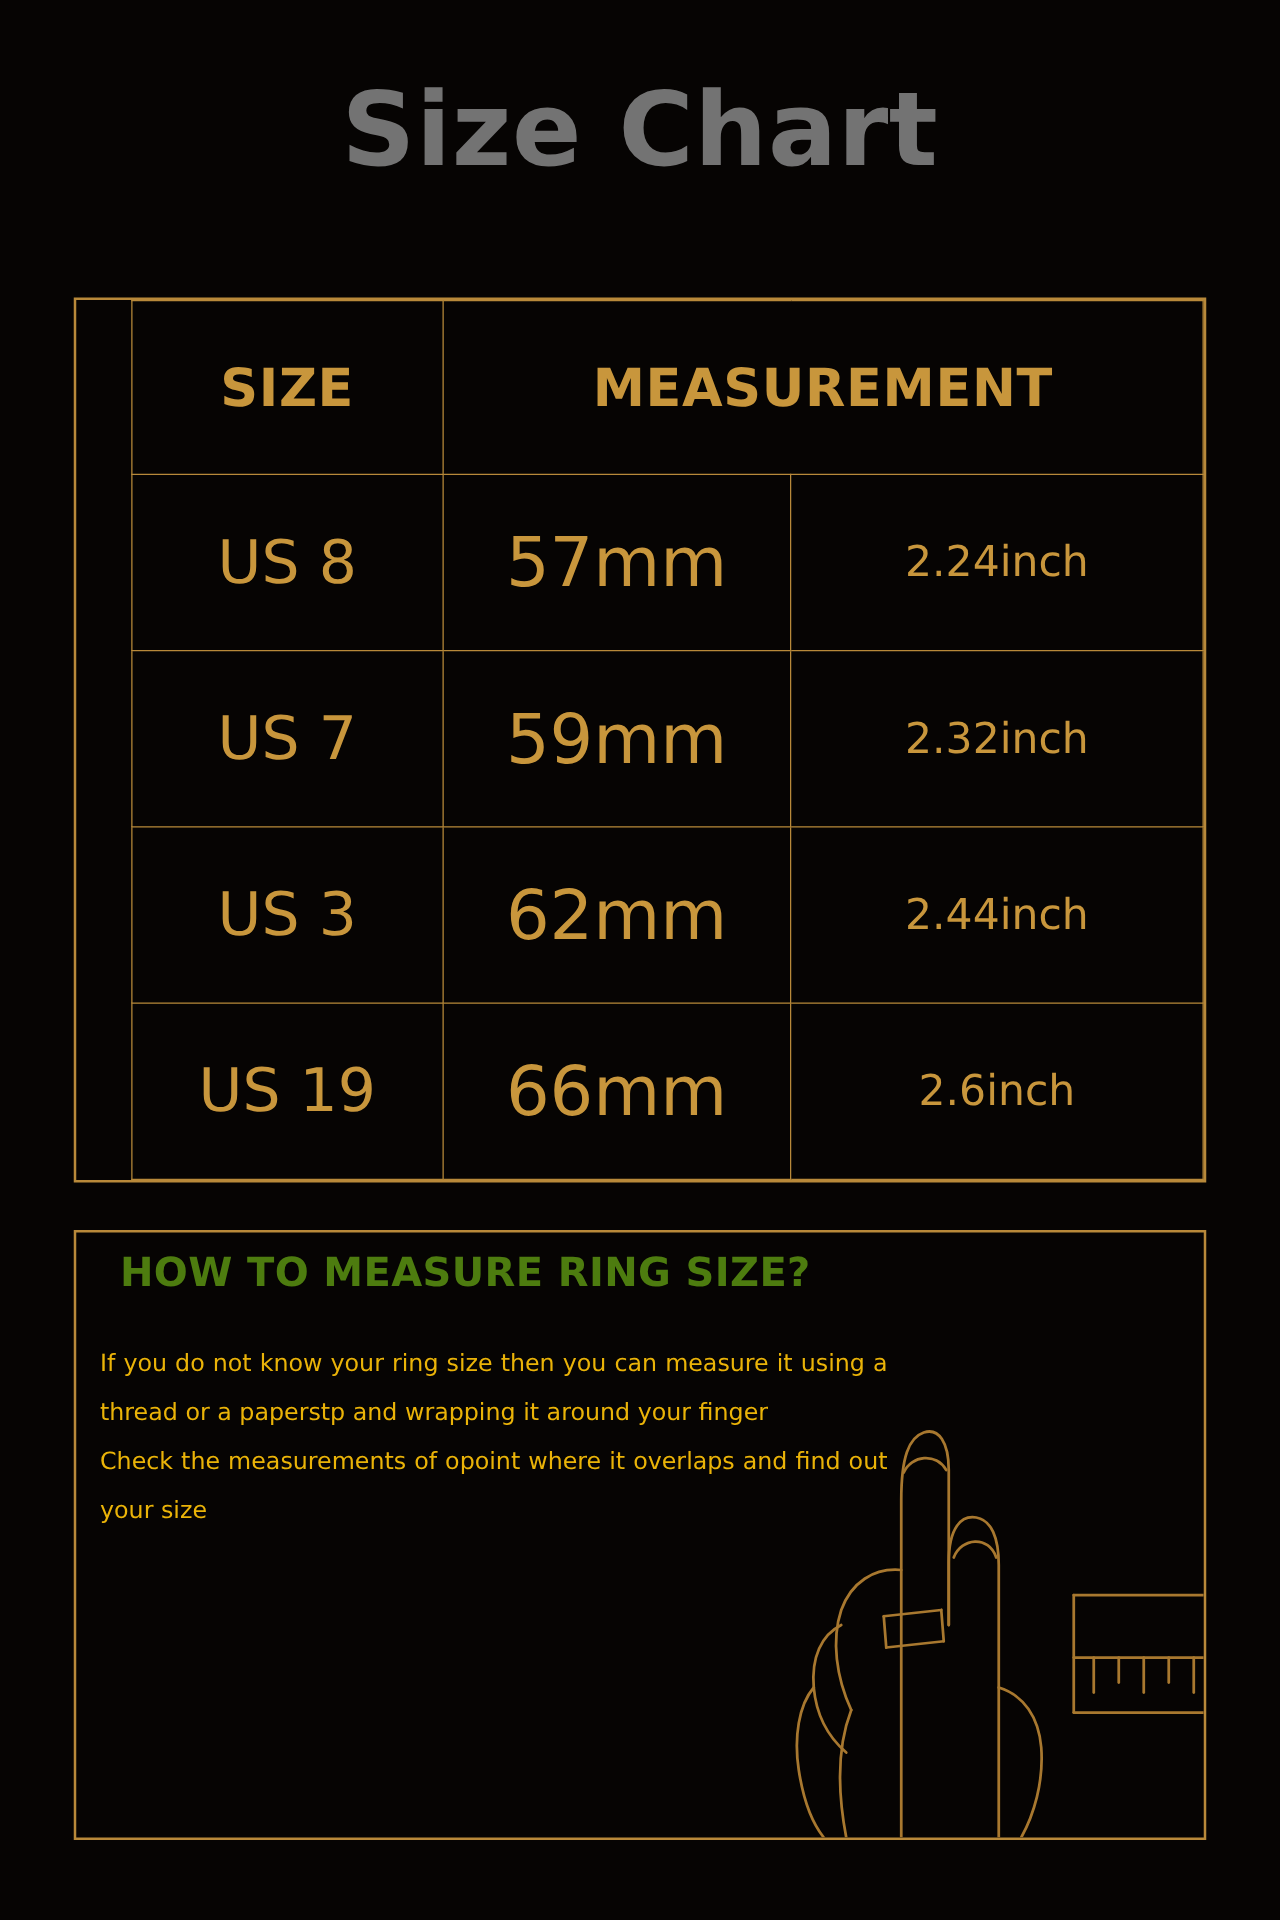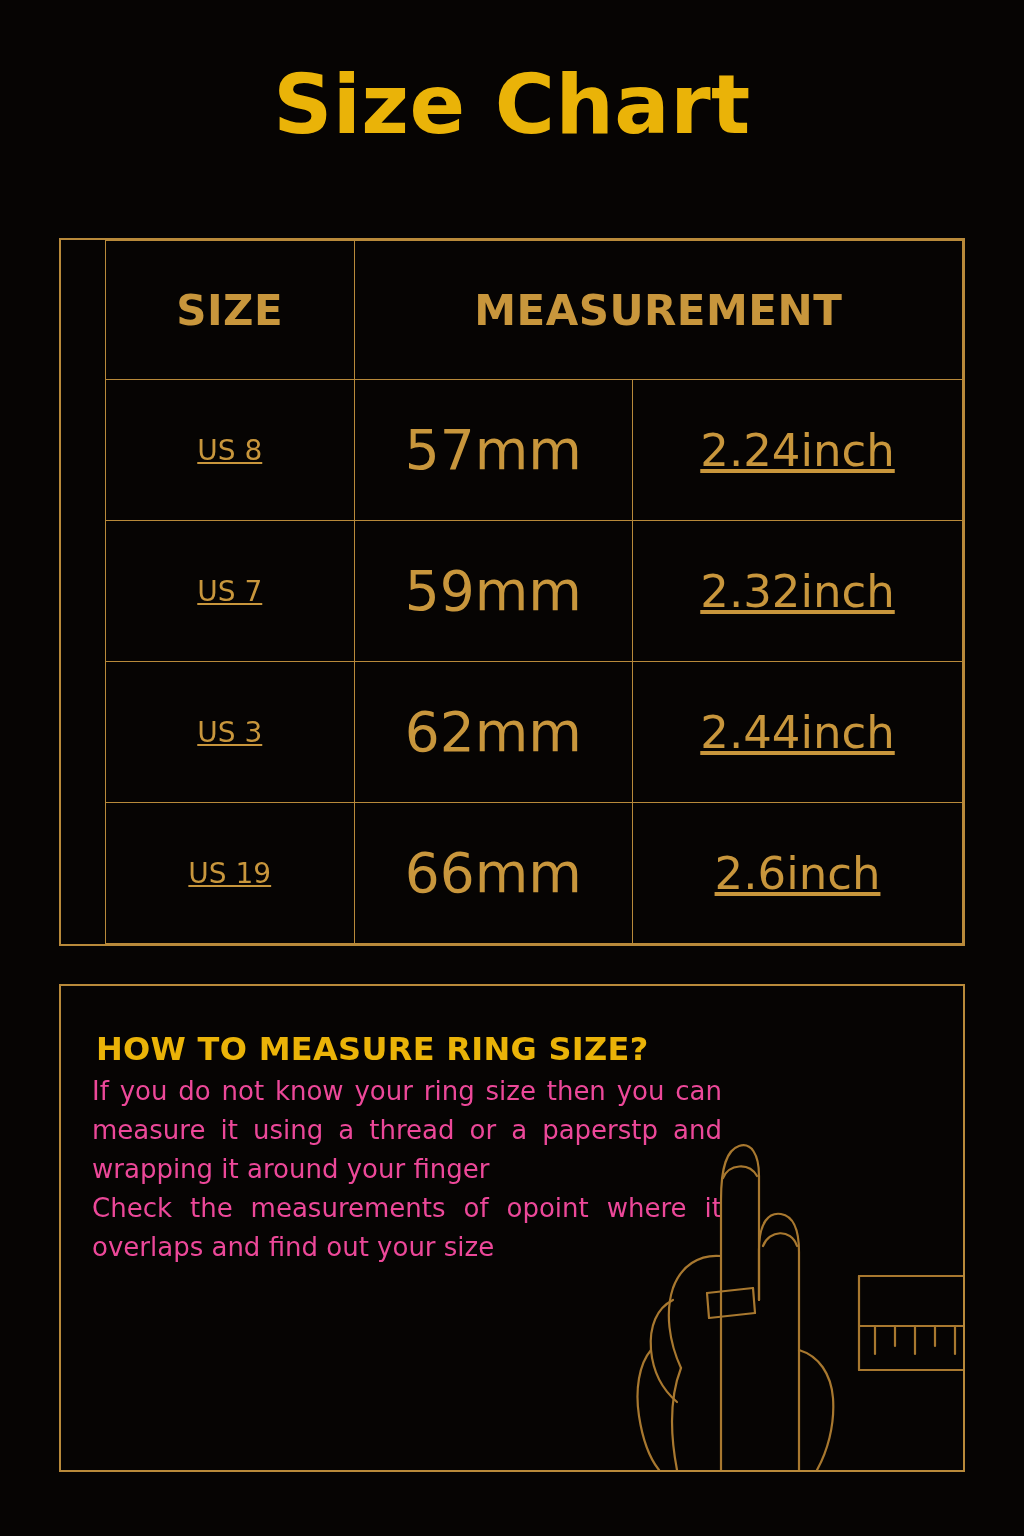--- a/index.html
+++ b/index.html
@@ -25,21 +25,21 @@
   .title {
     position: absolute;
     left: 0;
     top: 62px;
     width: 1024px;
     text-align: center;
     font-family: "DejaVu Sans", sans-serif;
     font-weight: bold;
     font-size: 82px;
     letter-spacing: 0.5px;
-    color: #eab308;
+    color: #737373;
     line-height: 1.05;
   }
 
   
   .table {
     position: absolute;
     left: 59px;
     top: 238px;
     width: 906px;
     border: 2px solid #b8893a;
@@ -66,54 +66,54 @@
   }
   .table tr.row td {
     height: 138px;
     font-size: 42px;
     font-weight: normal;
   }
   .col-size { width: 29%; }
   .col-mm   { width: 32.5%; }
   .col-inch { width: 38.5%; }
 
-  .table tr.row td.c-size { font-size: 28px; text-decoration: underline; }
+  .table tr.row td.c-size { font-size: 48px; }
   .table tr.row td.c-mm   { font-size: 55px; }
-  .table tr.row td.c-inch { font-size: 45px; text-decoration: underline; }
+  .table tr.row td.c-inch { font-size: 34px; }
 
   
   .howto {
     position: absolute;
     left: 59px;
     top: 984px;
     width: 906px;
     height: 488px;
     border: 2px solid #b8893a;
     box-sizing: border-box;
     overflow: hidden;
   }
   .howto-title {
     position: absolute;
     left: 35px;
-    top: 44px;
+    top: 13px;
     font-family: "DejaVu Sans", sans-serif;
     font-weight: bold;
     font-size: 32px;
     letter-spacing: 0.3px;
-    color: #eab308;
+    color: #4d7c0f;
   }
   .howto-body {
     position: absolute;
-    left: 31px;
+    left: 19px;
     top: 86px;
     width: 630px;
     font-family: "DejaVu Sans", sans-serif;
-    font-size: 26px;
+    font-size: 19px;
     line-height: 39px;
-    color: #ec4899;
+    color: #eab308;
   }
   .howto-body p {
     margin: 0;
   }
   .howto-body p.just {
     text-align: justify;
     text-align-last: left;
   }
 
   

